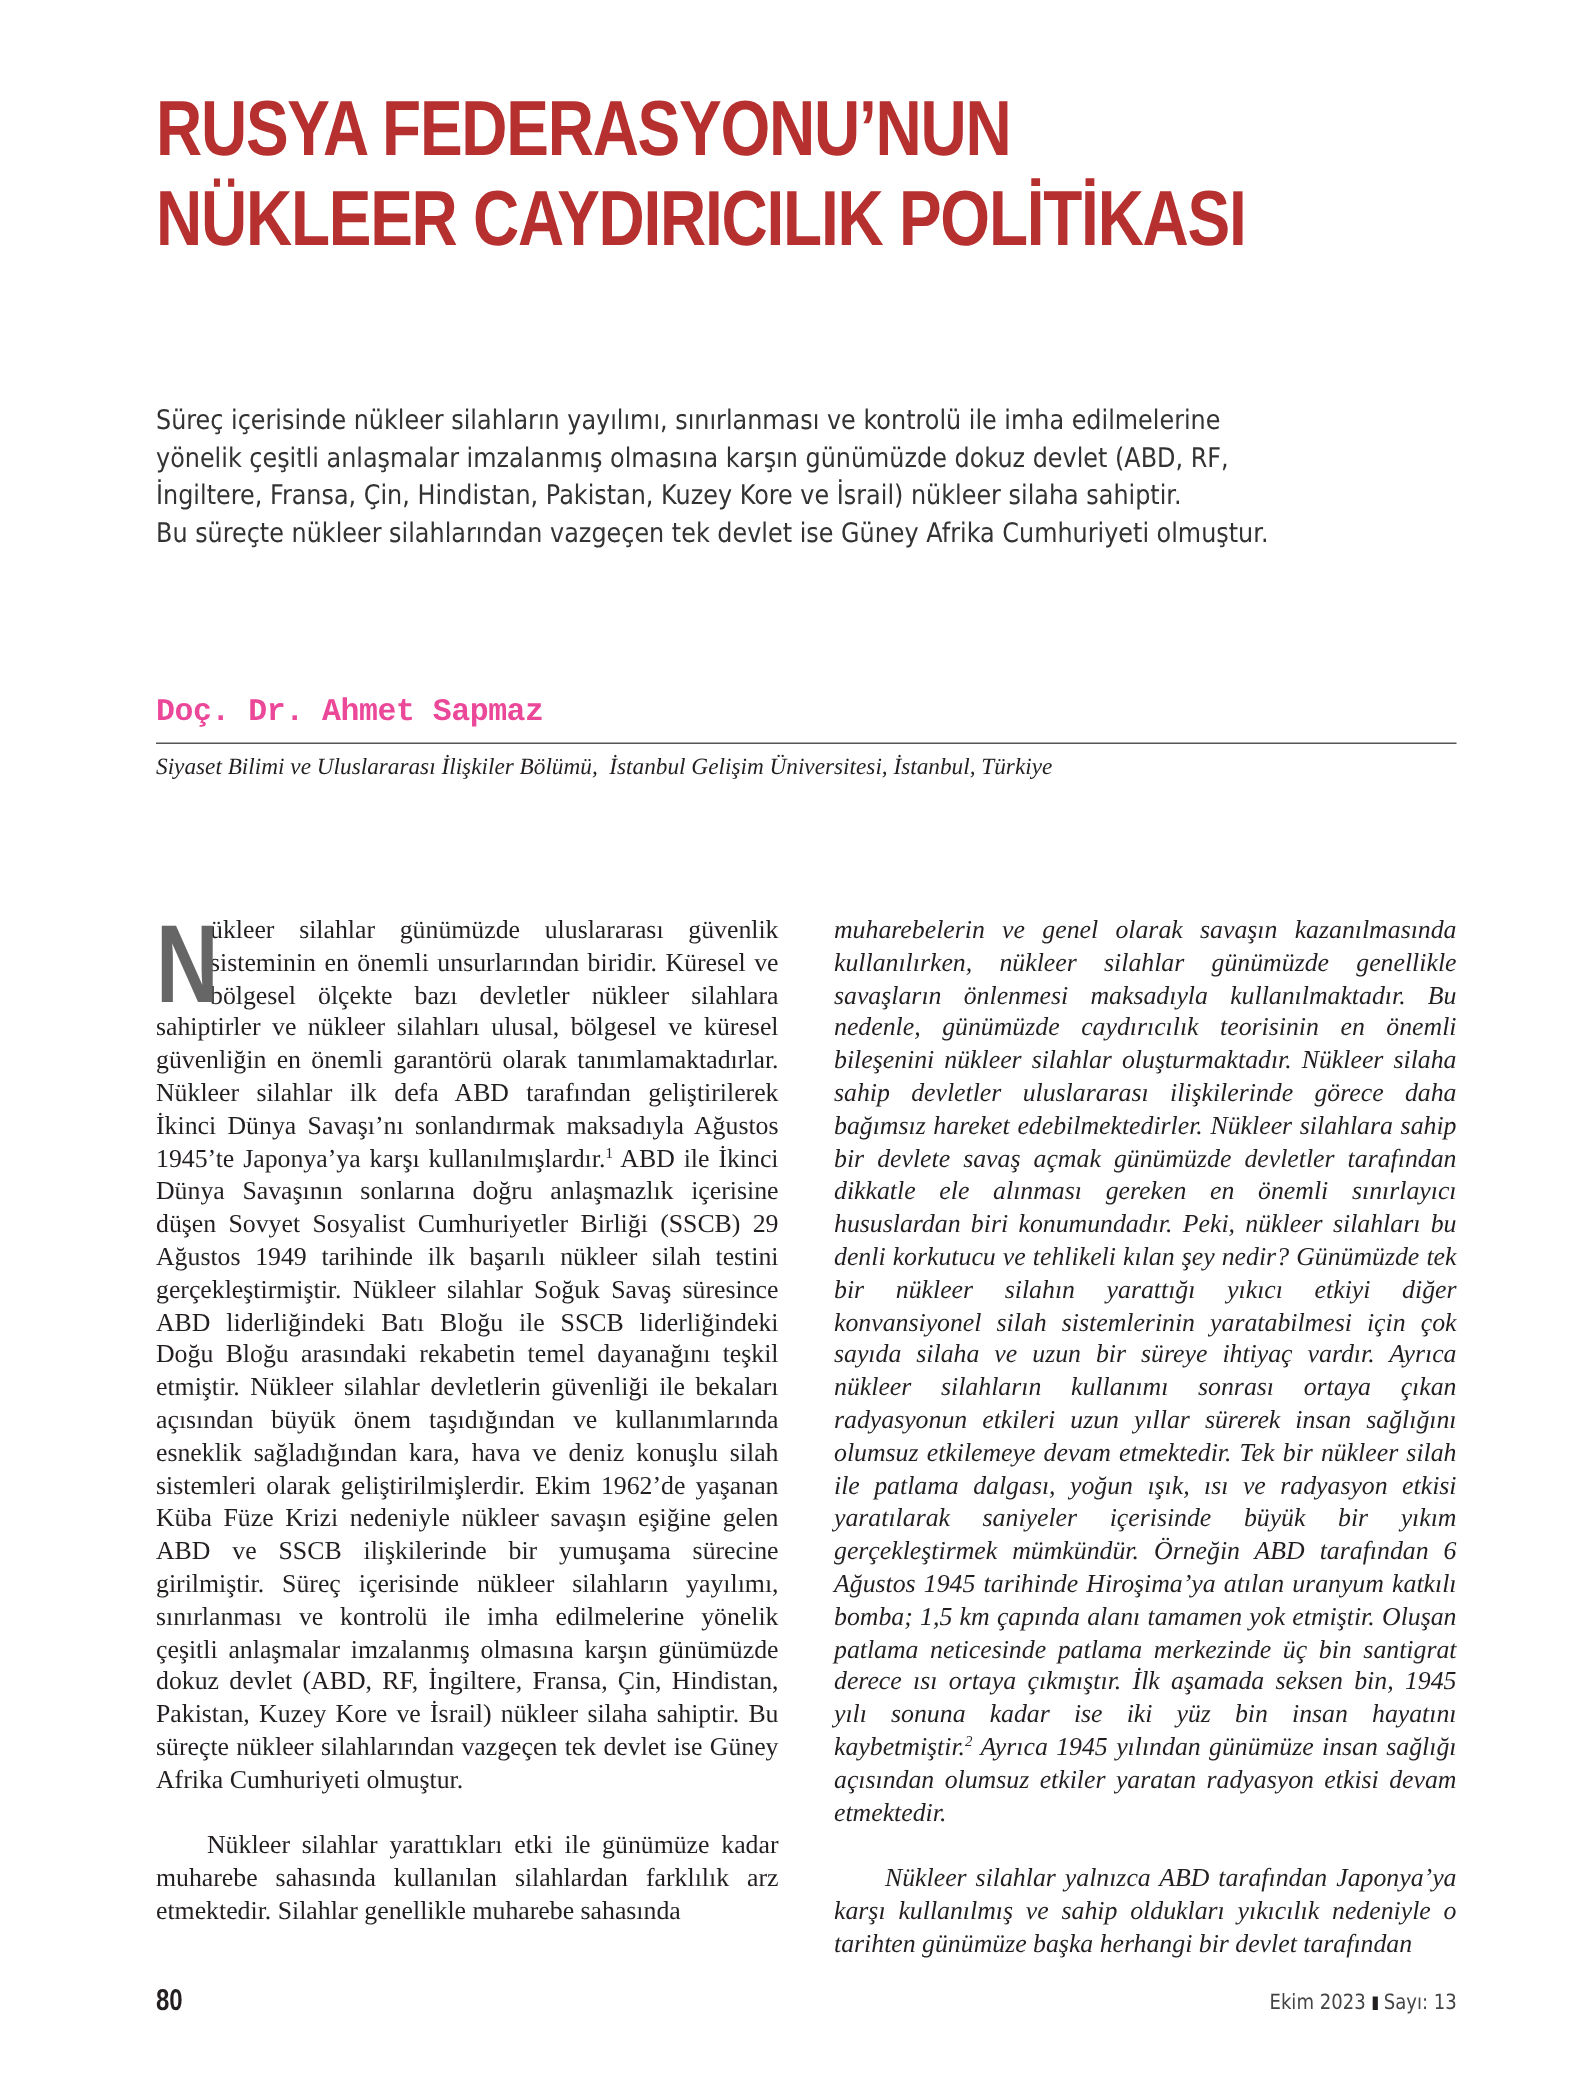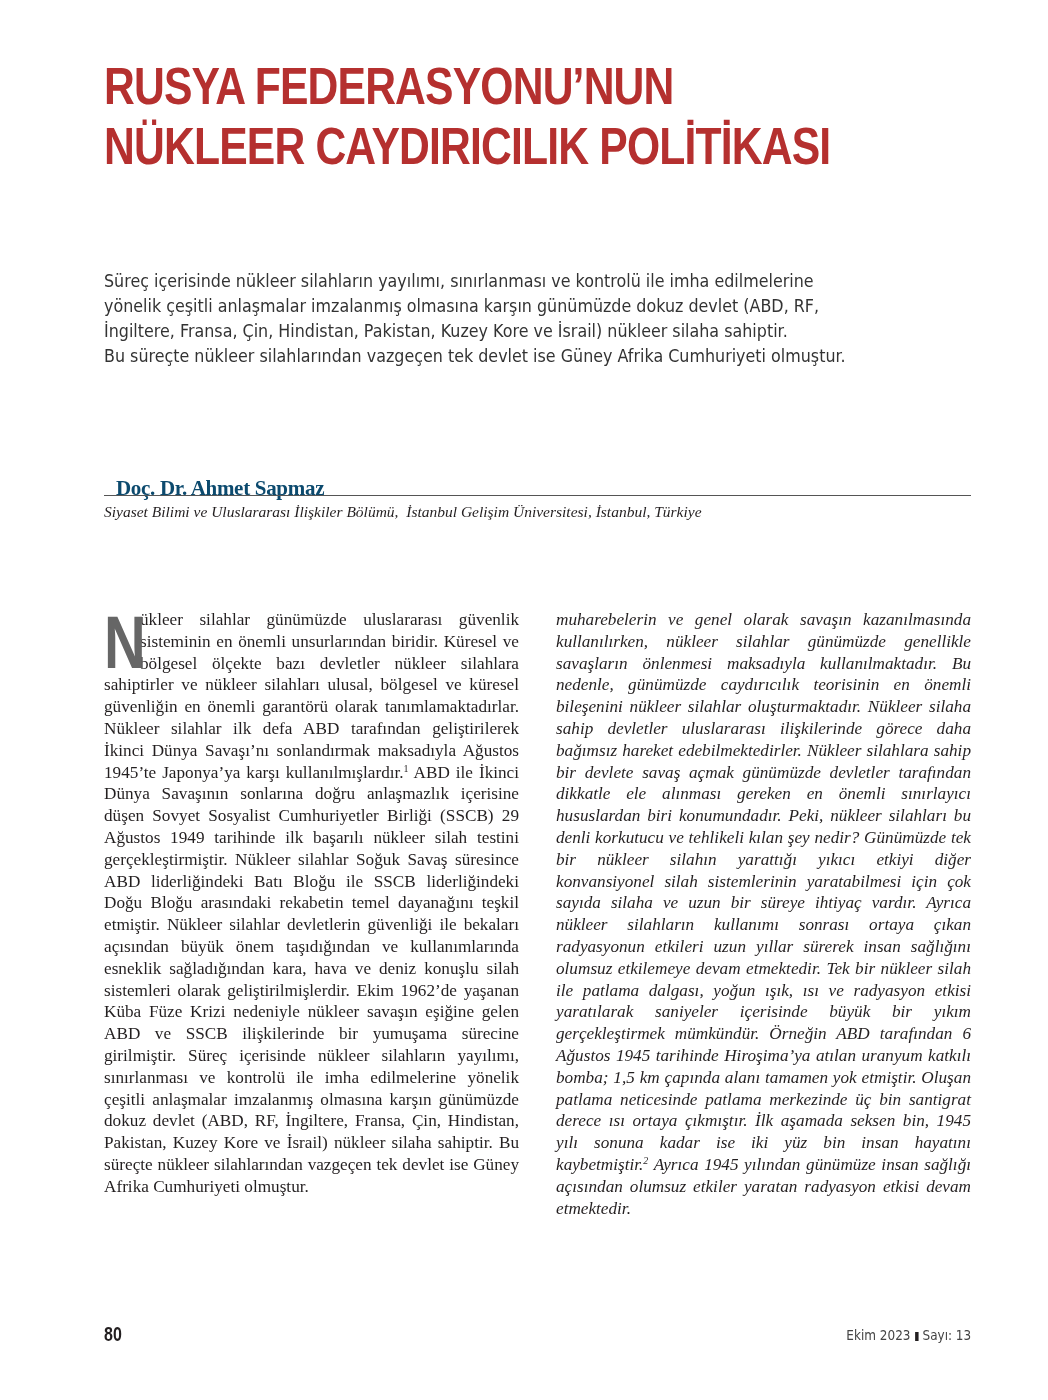--- a/index.html
+++ b/index.html
@@ -41,26 +41,26 @@
       line-height: 25px;
       color: #333333;
       transform: scaleX(0.885);
       transform-origin: left top;
     }
     .lead div { white-space: nowrap; }
     .author {
       position: absolute;
       left: 104px;
       top: 462px;
-      margin: 12px;
-      font-family: Liberation Serif, serif;
+      margin: 0;
+      font-family: Liberation Mono, monospace;
       font-weight: bold;
       font-size: 21px;
       line-height: 28px;
-      color: #0c4a6e;
+      color: #ec4899;
       letter-spacing: -0.3px;
     }
     .rule {
       position: absolute;
       left: 104px;
       top: 495px;
       width: 867px;
       height: 1px;
       background: #555555;
     }
@@ -161,20 +161,22 @@
   <div>İngiltere, Fransa, Çin, Hindistan, Pakistan, Kuzey Kore ve İsrail) nükleer silaha sahiptir.</div>
   <div>Bu süreçte nükleer silahlarından vazgeçen tek devlet ise Güney Afrika Cumhuriyeti olmuştur.</div>
 </div>
 
 <div class="author">Doç. Dr. Ahmet Sapmaz</div>
 <div class="rule"></div>
 <div class="affiliation">Siyaset Bilimi ve Uluslararası İlişkiler Bölümü,  İstanbul Gelişim Üniversitesi, İstanbul, Türkiye</div>
 
 <div class="col col-left">
   <p><span class="dropcap">N</span><span>ükleer silahlar günümüzde uluslararası güvenlik sisteminin en önemli unsurlarından biridir. Küresel ve bölgesel ölçekte bazı devletler nükleer silahlara sahiptirler ve nükleer silahları ulusal, bölgesel ve küresel güvenliğin en önemli garantörü olarak tanımlamaktadırlar. Nükleer silahlar ilk defa ABD tarafından geliştirilerek İkinci Dünya Savaşı’nı sonlandırmak maksadıyla Ağustos 1945’te Japonya’ya karşı kullanılmışlardır.</span><sup>1</sup><span> ABD ile İkinci Dünya Savaşının sonlarına doğru anlaşmazlık içerisine düşen Sovyet Sosyalist Cumhuriyetler Birliği (SSCB) 29 Ağustos 1949 tarihinde ilk başarılı nükleer silah testini gerçekleştirmiştir. Nükleer silahlar Soğuk Savaş süresince ABD liderliğindeki Batı Bloğu ile SSCB liderliğindeki Doğu Bloğu arasındaki rekabetin temel dayanağını teşkil etmiştir. Nükleer silahlar devletlerin güvenliği ile bekaları açısından büyük önem taşıdığından ve kullanımlarında esneklik sağladığından kara, hava ve deniz konuşlu silah sistemleri olarak geliştirilmişlerdir. Ekim 1962’de yaşanan Küba Füze Krizi nedeniyle nükleer savaşın eşiğine gelen ABD ve SSCB ilişkilerinde bir yumuşama sürecine girilmiştir. Süreç içerisinde nükleer silahların yayılımı, sınırlanması ve kontrolü ile imha edilmelerine yönelik çeşitli anlaşmalar imzalanmış olmasına karşın günümüzde dokuz devlet (ABD, RF, İngiltere, Fransa, Çin, Hindistan, Pakistan, Kuzey Kore ve İsrail) nükleer silaha sahiptir. Bu süreçte nükleer silahlarından vazgeçen tek devlet ise Güney Afrika Cumhuriyeti olmuştur.</span></p>
+  <p><span>Nükleer silahlar yarattıkları etki ile günümüze kadar muharebe sahasında kullanılan silahlardan farklılık arz etmektedir. Silahlar genellikle muharebe sahasında</span></p>
 </div>
 
 <div class="col col-right">
   <p><span>muharebelerin ve genel olarak savaşın kazanılmasında kullanılırken, nükleer silahlar günümüzde genellikle savaşların önlenmesi maksadıyla kullanılmaktadır. Bu nedenle, günümüzde caydırıcılık teorisinin en önemli bileşenini nükleer silahlar oluşturmaktadır. Nükleer silaha sahip devletler uluslararası ilişkilerinde görece daha bağımsız hareket edebilmektedirler. Nükleer silahlara sahip bir devlete savaş açmak günümüzde devletler tarafından dikkatle ele alınması gereken en önemli sınırlayıcı hususlardan biri konumundadır. Peki, nükleer silahları bu denli korkutucu ve tehlikeli kılan şey nedir? Günümüzde tek bir nükleer silahın yarattığı yıkıcı etkiyi diğer konvansiyonel silah sistemlerinin yaratabilmesi için çok sayıda silaha ve uzun bir süreye ihtiyaç vardır. Ayrıca nükleer silahların kullanımı sonrası ortaya çıkan radyasyonun etkileri uzun yıllar sürerek insan sağlığını olumsuz etkilemeye devam etmektedir. Tek bir nükleer silah ile patlama dalgası, yoğun ışık, ısı ve radyasyon etkisi yaratılarak saniyeler içerisinde büyük bir yıkım gerçekleştirmek mümkündür. Örneğin ABD tarafından 6 Ağustos 1945 tarihinde Hiroşima’ya atılan uranyum katkılı bomba; 1,5 km çapında alanı tamamen yok etmiştir. Oluşan patlama neticesinde patlama merkezinde üç bin santigrat derece ısı ortaya çıkmıştır. İlk aşamada seksen bin, 1945 yılı sonuna kadar ise iki yüz bin insan hayatını kaybetmiştir.</span><sup>2</sup><span> Ayrıca 1945 yılından günümüze insan sağlığı açısından olumsuz etkiler yaratan radyasyon etkisi devam etmektedir.</span></p>
+  <p><span>Nükleer silahlar yalnızca ABD tarafından Japonya’ya karşı kullanılmış ve sahip oldukları yıkıcılık nedeniyle o tarihten günümüze başka herhangi bir devlet tarafından</span></p>
 </div>
 
 <div class="footer-page">80</div>
 <div class="footer-issue"><span>Ekim 2023</span><span class="bullet"></span><span>Sayı: 13</span></div>
 
 </body></html>

